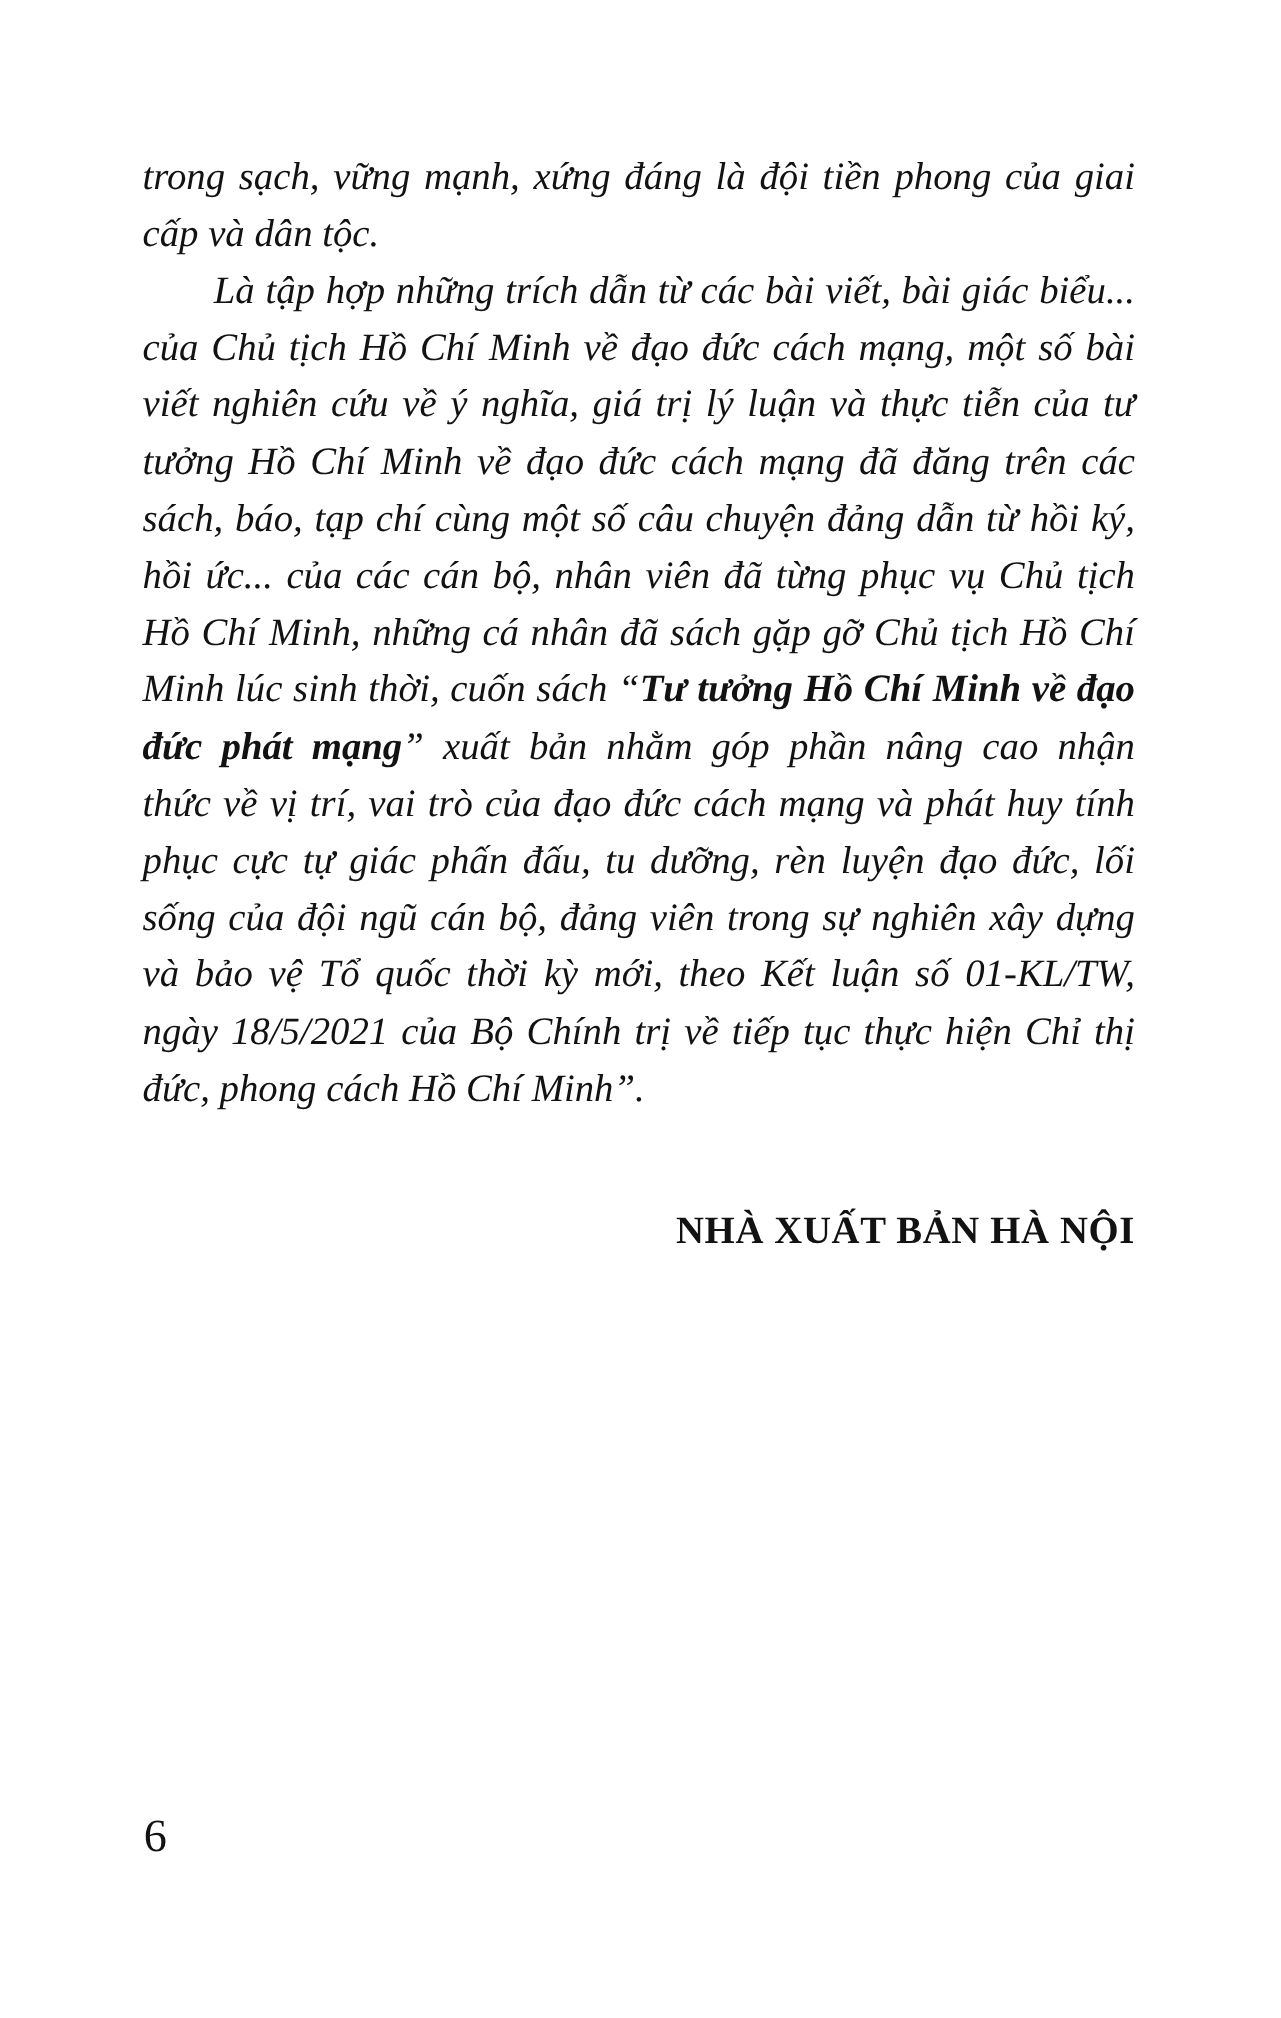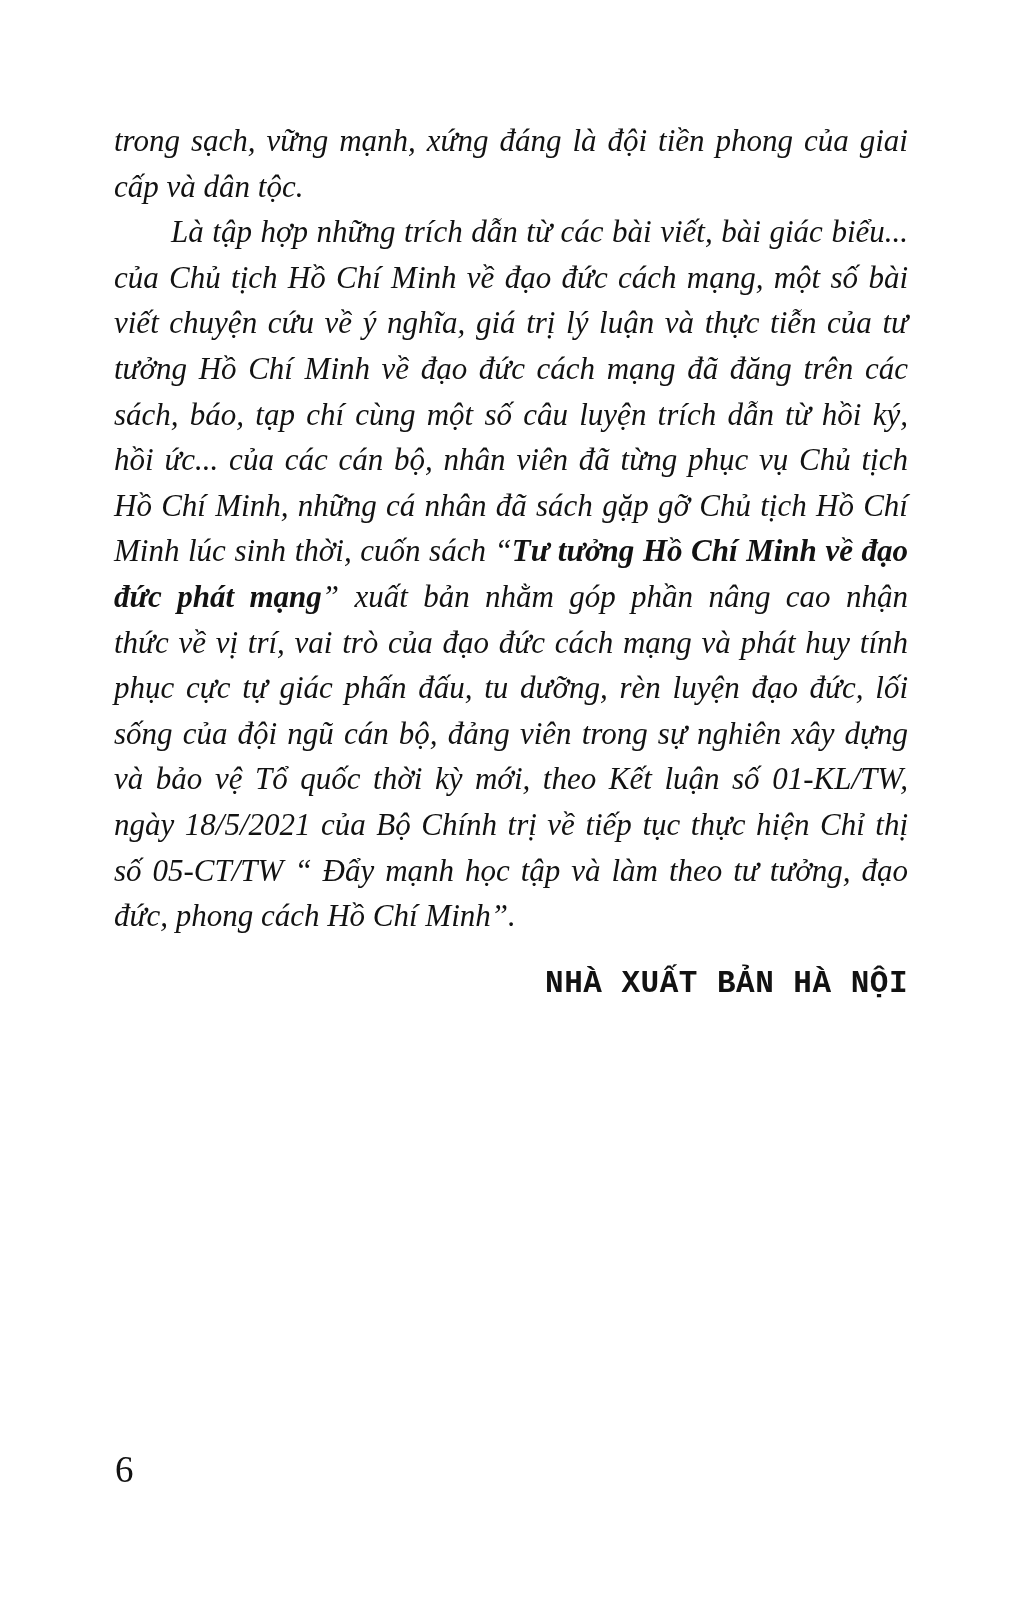--- a/index.html
+++ b/index.html
@@ -44,21 +44,20 @@
   }
   .publisher {
     position: absolute;
     right: 117px;
     top: 966px;
     font-style: normal;
     font-weight: bold;
     font-size: 31px;
     letter-spacing: 0.5px;
     white-space: nowrap;
-    font-family: Liberation Mono, monospace;
   }
   .page-number {
     position: absolute;
     left: 115px;
     top: 1448px;
     font-style: normal;
     font-size: 37px;
   }
 </style>
 </head>
@@ -66,31 +65,30 @@
 
 <div class="page">
   <div class="body-text">
       <div class="paragraph">
         <div class="line just"><span>trong sạch, vững mạnh, xứng đáng là đội tiền phong của giai</span></div>
         <div class="line"><span>cấp và dân tộc.</span></div>
       </div>
       <div class="paragraph">
         <div class="line just indent"><span>Là tập hợp những trích dẫn từ các bài viết, bài giác biểu...</span></div>
         <div class="line just"><span>của Chủ tịch Hồ Chí Minh về đạo đức cách mạng, một số bài</span></div>
-        <div class="line just"><span>viết chuyện cứu về ý nghĩa, giá trị lý luận và thực tiễn của tư</span></div>
+        <div class="line just"><span>viết nghiên cứu về ý nghĩa, giá trị lý luận và thực tiễn của tư</span></div>
         <div class="line just"><span>tưởng Hồ Chí Minh về đạo đức cách mạng đã đăng trên các</span></div>
-        <div class="line just"><span>sách, báo, tạp chí cùng một số câu luyện trích dẫn từ hồi ký,</span></div>
+        <div class="line just"><span>sách, báo, tạp chí cùng một số câu chuyện đảng dẫn từ hồi ký,</span></div>
         <div class="line just"><span>hồi ức... của các cán bộ, nhân viên đã từng phục vụ Chủ tịch</span></div>
         <div class="line just"><span>Hồ Chí Minh, những cá nhân đã sách gặp gỡ Chủ tịch Hồ Chí</span></div>
         <div class="line just"><span>Minh lúc sinh thời, cuốn sách “</span><span class="seg-bold">Tư tưởng Hồ Chí Minh về đạo</span></div>
         <div class="line just"><span class="seg-bold">đức phát mạng</span><span>” xuất bản nhằm góp phần nâng cao nhận</span></div>
         <div class="line just"><span>thức về vị trí, vai trò của đạo đức cách mạng và phát huy tính</span></div>
         <div class="line just"><span>phục cực tự giác phấn đấu, tu dưỡng, rèn luyện đạo đức, lối</span></div>
         <div class="line just"><span>sống của đội ngũ cán bộ, đảng viên trong sự nghiên xây dựng</span></div>
         <div class="line just"><span>và bảo vệ Tổ quốc thời kỳ mới, theo Kết luận số 01-KL/TW,</span></div>
         <div class="line just"><span>ngày 18/5/2021 của Bộ Chính trị về tiếp tục thực hiện Chỉ thị</span></div>
-        <div class="line just"><span>số 05-CT/TW “ Đẩy mạnh học tập và làm theo tư tưởng, đạo</span></div>
         <div class="line"><span>đức, phong cách Hồ Chí Minh”.</span></div>
       </div>
     </div>
   <div class="publisher">NHÀ XUẤT BẢN HÀ NỘI</div>
   <div class="page-number">6</div>
 </div>
 
 </body></html>

